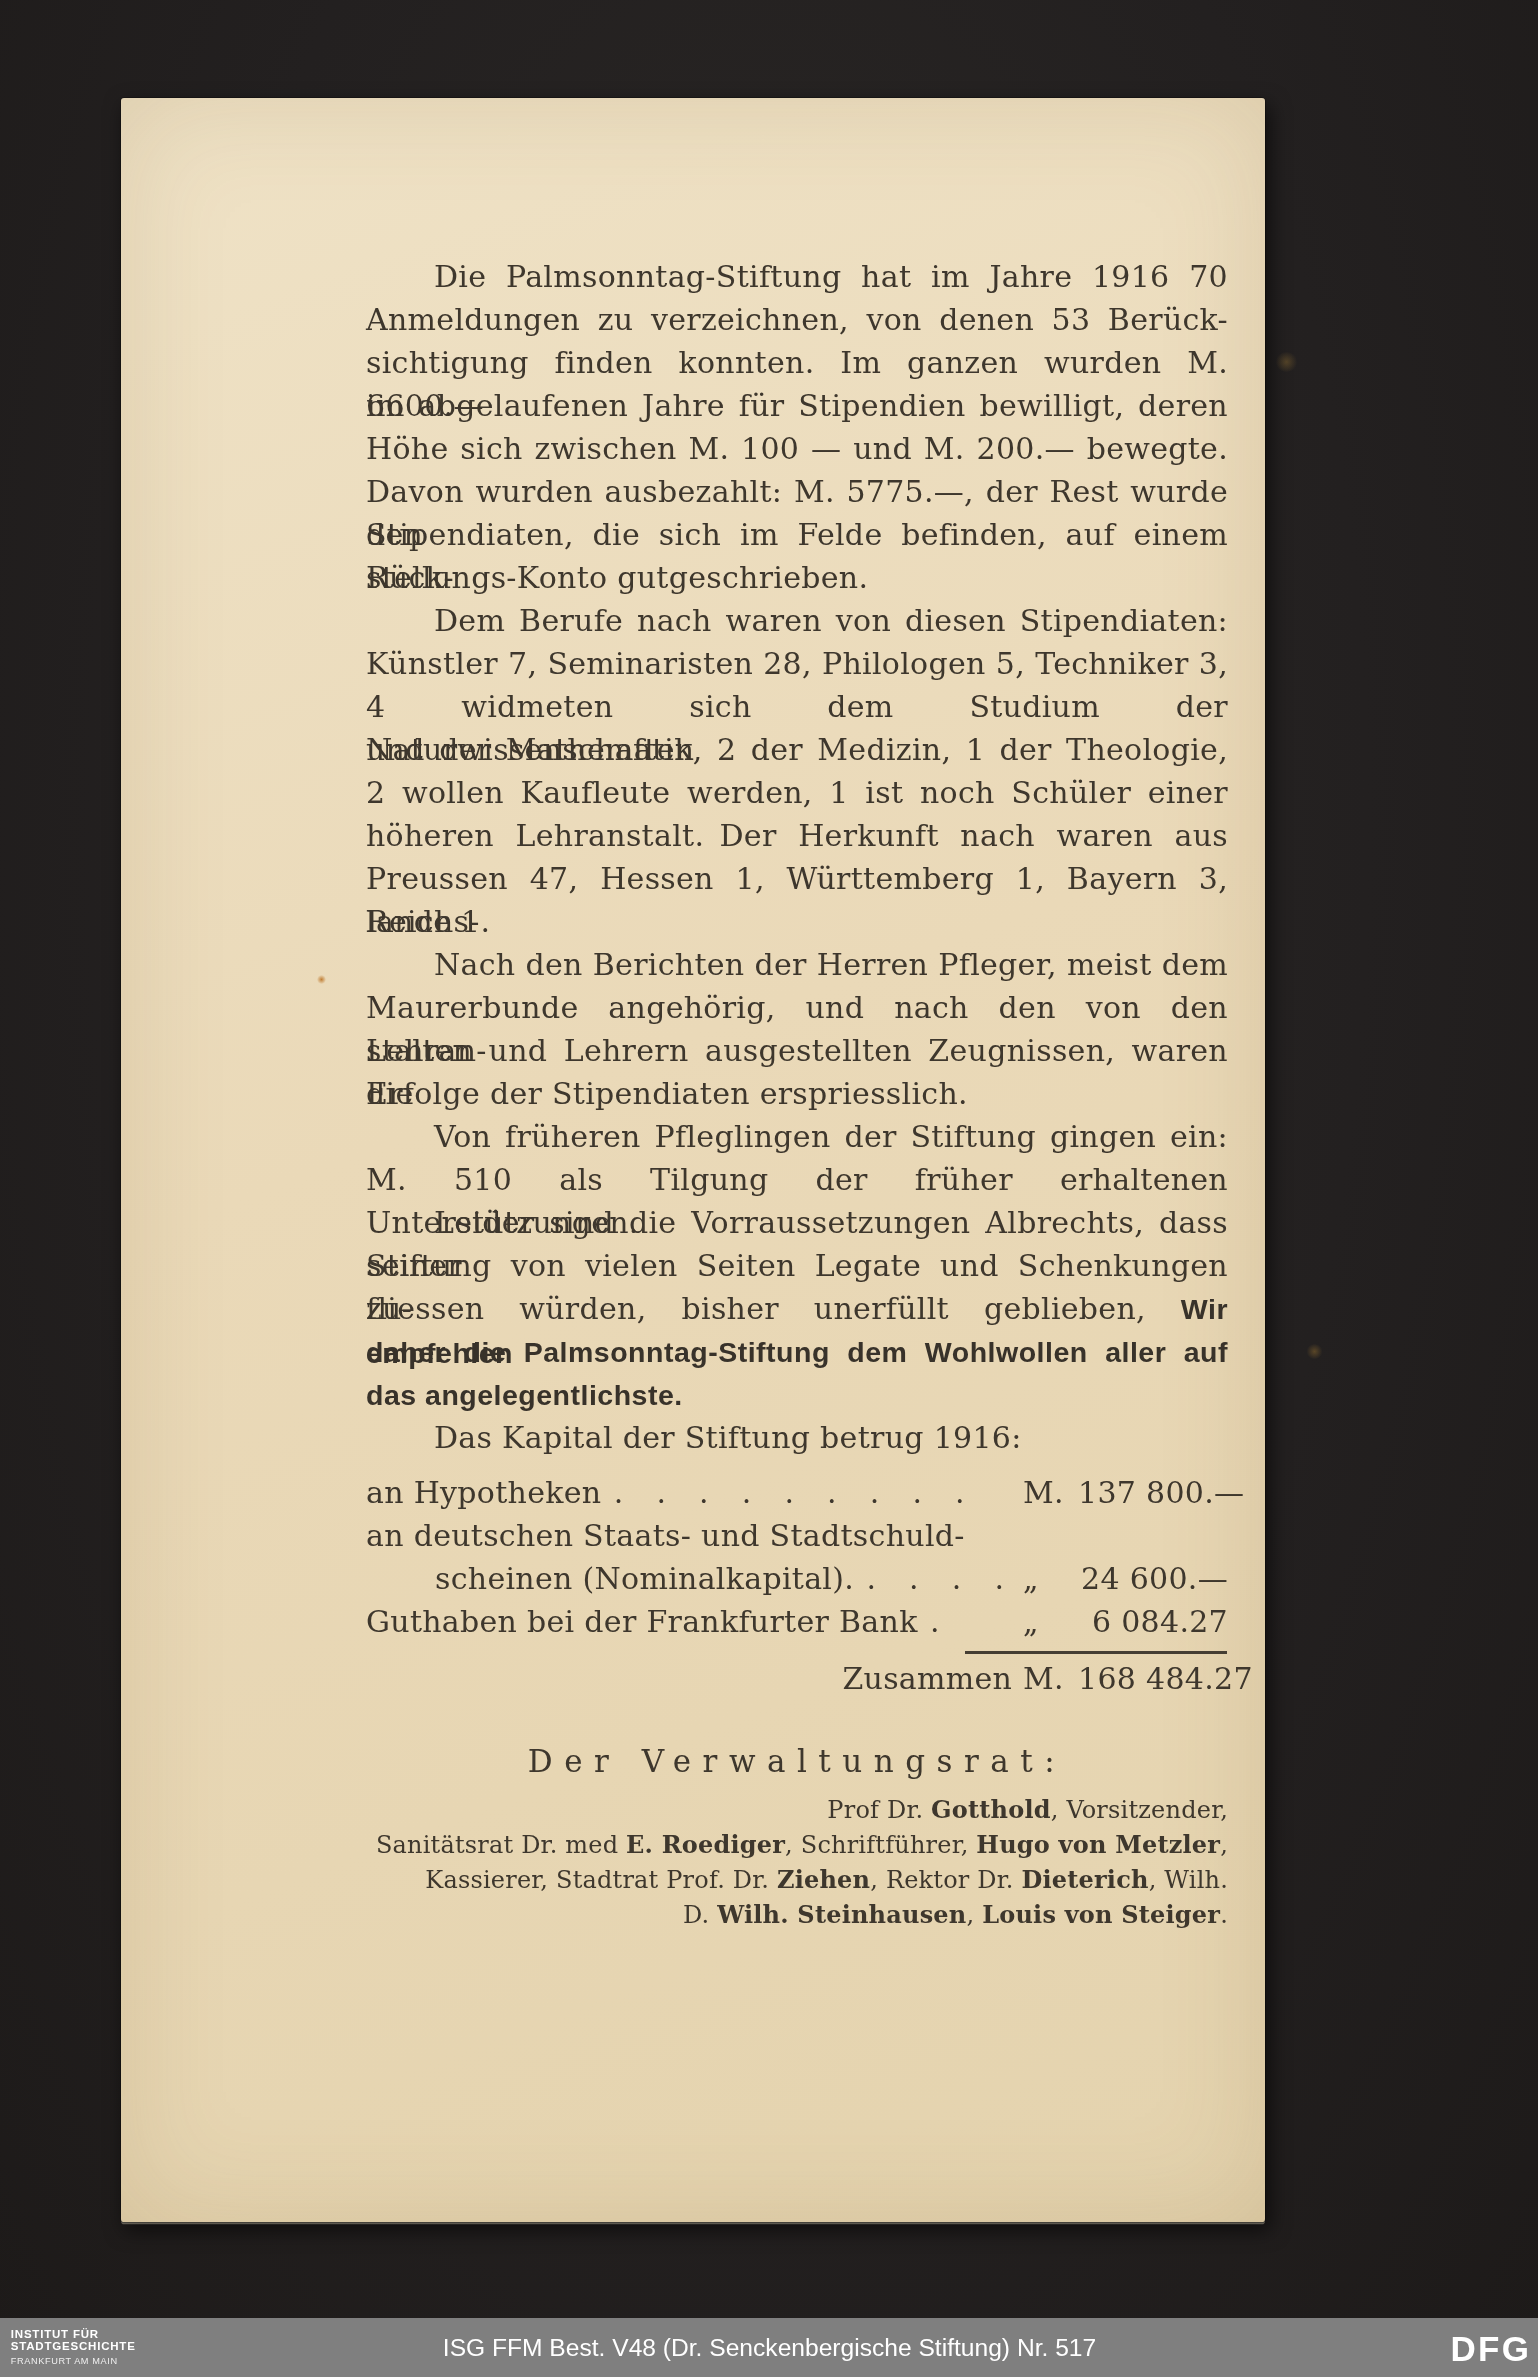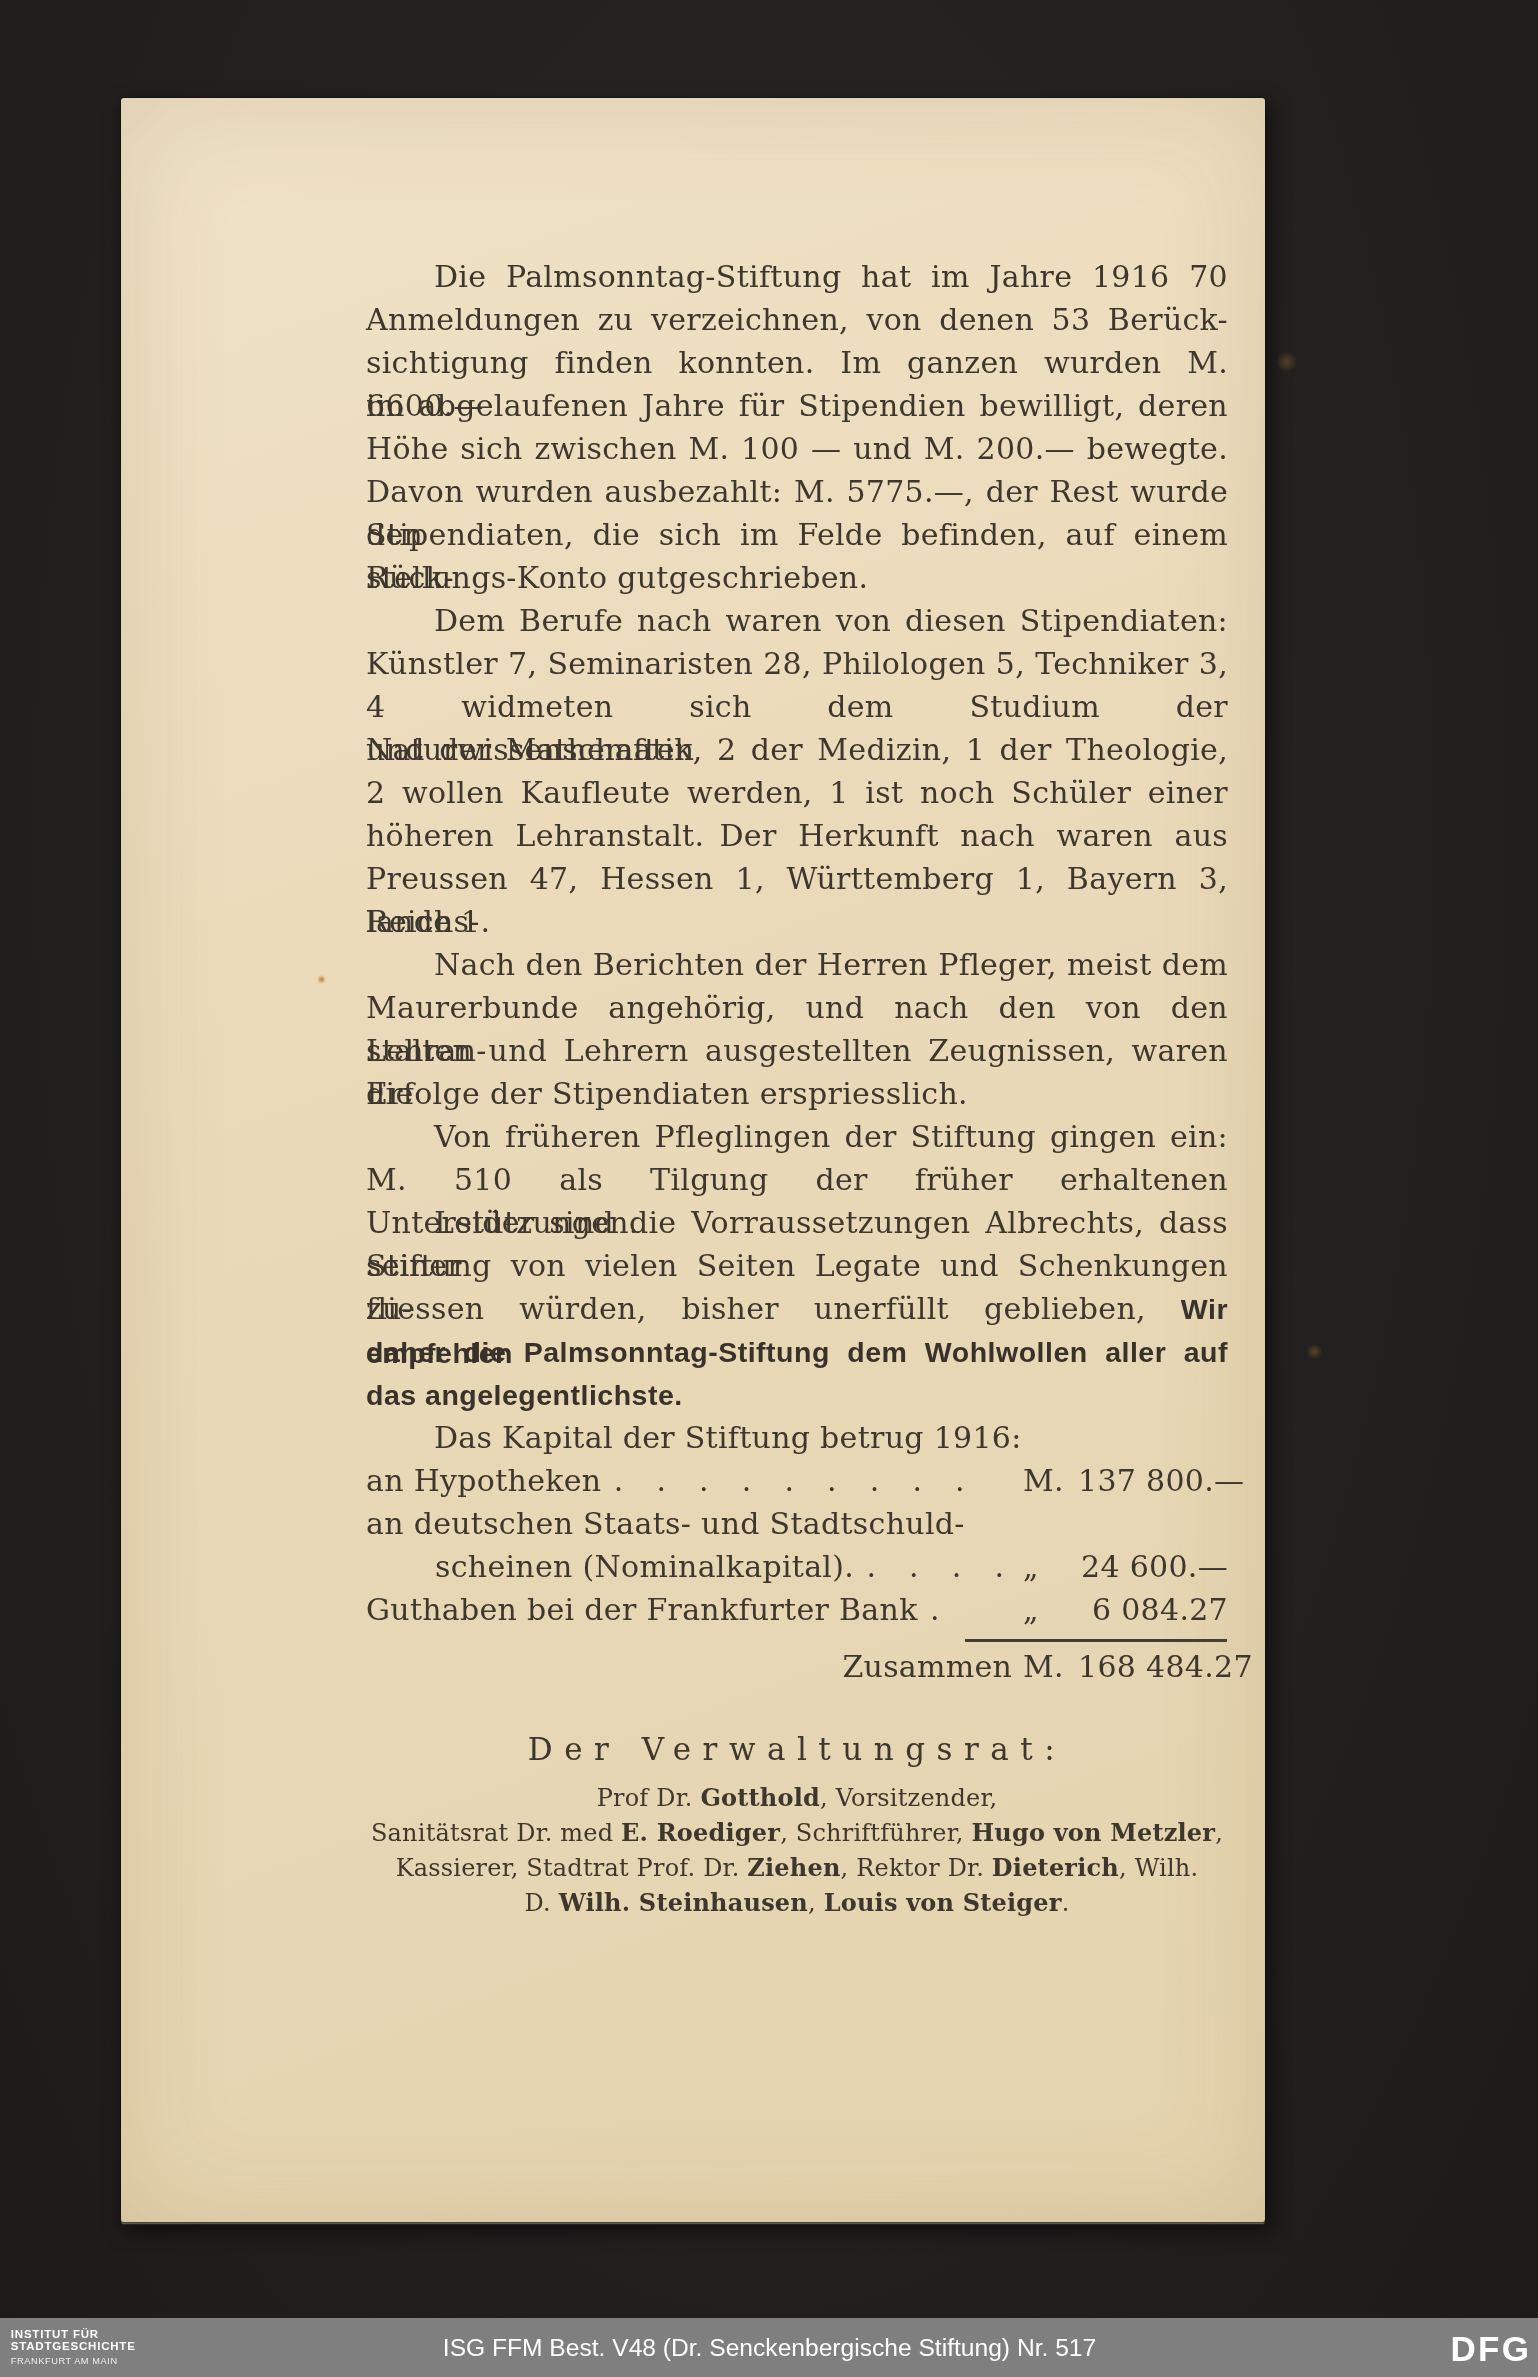--- a/index.html
+++ b/index.html
@@ -24,29 +24,29 @@
   .spot3{left:1185px;top:1246px;width:17px;height:15.4px;
     background:radial-gradient(circle,rgba(205,150,55,.32) 0%,rgba(205,150,55,0) 70%);}
   
   .doc-col{
     position:absolute;left:245px;top:157px;width:862px;
     color:#3e372d;font-size:30px;letter-spacing:0.3px;
   }
   .line{height:43px;line-height:43px;white-space:normal;}
   .line.j{text-align:justify;text-align-last:justify;}
   .line.l{text-align:left;}
-  .line.c{text-align:center;}
+  .line.c{text-align:right;}
   .line.ind{text-indent:68px;}
   .line span.b{font-weight:bold;}
   .line span.sans{
     font-family:"Liberation Sans", sans-serif;font-weight:bold;
     font-size:28.5px;letter-spacing:0.5px;color:#38322a;
   }
   
-  .cap{margin-top:0;}
+  .cap{margin-top:12px;}
   .cap-row{display:flex;height:43px;line-height:43px;}
   .cap-label{white-space:pre;}
   .cap-label.ind2{padding-left:69px;}
   .cap-dots{flex:1;overflow:hidden;white-space:nowrap;word-spacing:23px;padding-left:12.3px;}
   .cap-cur{width:55px;text-align:left;flex:none;}
   .cap-amt{width:150px;text-align:right;white-space:pre;flex:none;}
   .cap-rule{
     margin:7.7px 1.5px 0 auto;width:262px;height:0;
     border-top:3.8px solid #453e33;
   }

